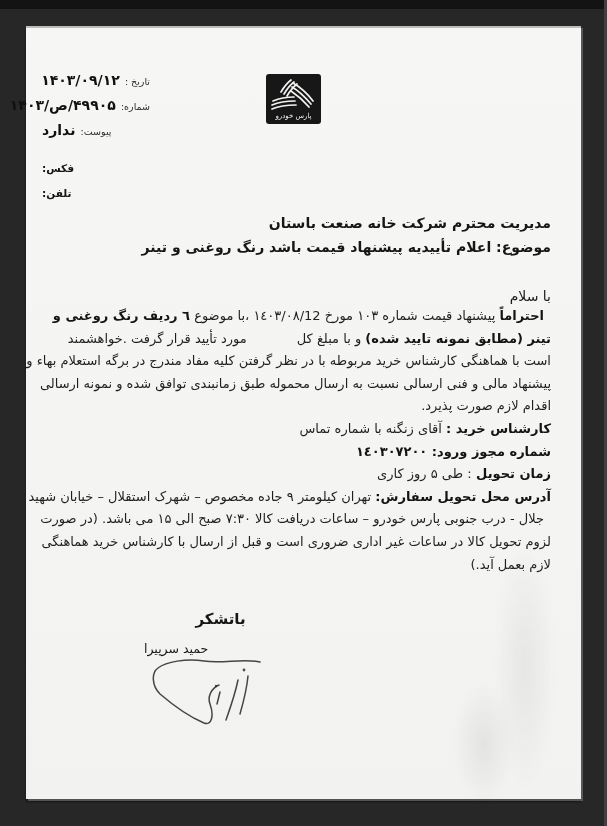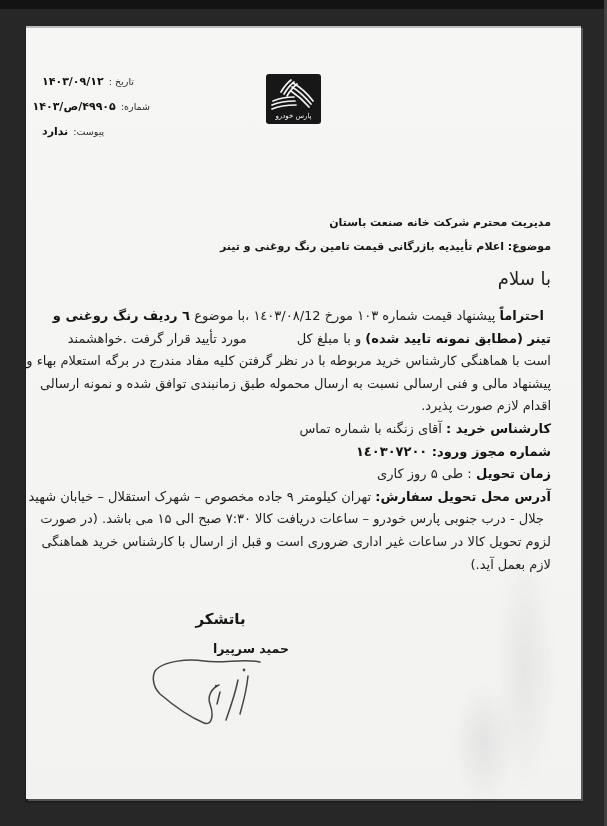--- a/index.html
+++ b/index.html
@@ -15,56 +15,60 @@
     position:absolute;left:26px;top:26px;width:555px;height:773px;
     background:linear-gradient(180deg,#f6f6f4 0%,#f4f4f2 60%,#f2f2f0 100%);
     border-top:2px solid #bdbdbd;box-sizing:border-box;
     box-shadow:2px 2px 0 rgba(125,125,125,.6), 0 3px 2px rgba(0,0,0,.45);
     color:#1d1d1d;
   }
   
   .hdr-fields{position:absolute;left:16px;top:40px;width:108px;direction:rtl;text-align:left;line-height:23px;}
   .hdr-line{white-space:nowrap;}
   .hdr-label{font-size:9.5px;color:#2a2a2a;}
-  .hdr-value{font-size:11px;font-weight:bold;color:#111;}
+  .hdr-value{font-size:14px;font-weight:bold;color:#111;}
   .contact-fields{position:absolute;left:16px;top:127px;width:116px;direction:rtl;text-align:left;line-height:23px;}
   .contact-label{font-size:10.5px;font-weight:bold;color:#161616;}
   
   .logo{position:absolute;left:240px;top:46px;width:55px;height:44px;}
   
-  .recipient-block{position:absolute;right:30px;top:183px;direction:rtl;text-align:right;font-size:11px;font-weight:bold;line-height:24px;white-space:nowrap;color:#161616;}
-  .salutation{position:absolute;right:30px;top:240px;direction:rtl;font-size:18px;color:#1d1d1d;white-space:nowrap;margin-left:14px;}
+  .recipient-block{position:absolute;right:30px;top:183px;direction:rtl;text-align:right;font-size:14px;font-weight:bold;line-height:24px;white-space:nowrap;color:#161616;}
+  .salutation{position:absolute;right:30px;top:260px;direction:rtl;font-size:14px;color:#1d1d1d;white-space:nowrap;margin-left:14px;}
   
   .body-block{position:absolute;right:30px;top:277px;width:495px;direction:rtl;text-align:right;font-size:13px;line-height:22.6px;color:#1f1f1f;}
   .bline{white-space:nowrap;height:22.6px;}
   .b{font-weight:bold;color:#141414;}
   .u{text-underline-offset:3px;}
   .gap-amount{display:inline-block;width:50px;}
   .indent-sm{padding-right:7px;}
   
   .thanks{position:absolute;left:152px;top:582px;width:85px;text-align:center;direction:rtl;font-size:15px;font-weight:bold;color:#161616;}
-  .signer{position:absolute;left:118px;top:610px;width:145px;text-align:right;direction:rtl;font-size:12.5px;font-weight:bold;line-height:21px;color:#161616;}
+  .signer{position:absolute;left:118px;top:610px;width:145px;text-align:left;direction:rtl;font-size:12.5px;font-weight:normal;line-height:21px;color:#161616;}
   .sig-svg{position:absolute;left:124px;top:600px;width:112px;height:104px;}
   
   .ghost{position:absolute;pointer-events:none;}
   .ghost-a{left:468px;top:514px;width:62px;height:250px;background:radial-gradient(ellipse at 50% 50%,rgba(70,70,85,.07),rgba(70,70,85,0) 70%);filter:blur(2px);}
   .ghost-b{left:428px;top:655px;width:60px;height:120px;background:radial-gradient(ellipse at 50% 50%,rgba(60,60,75,.08),rgba(60,60,75,0) 72%);filter:blur(2px);}
 </style>
 </head>
 <body>
 
 <div class="frame-top"></div>
 <div class="frame-right-hl"></div>
 
 <div class="paper">
 
   <div class="hdr-fields">
     <div class="hdr-line"><span class="hdr-label">تاریخ :</span> <span class="hdr-value">۱۴۰۳/۰۹/۱۲</span></div>
     <div class="hdr-line"><span class="hdr-label">شماره:</span> <span class="hdr-value">۴۹۹۰۵/ص/۱۴۰۳</span></div>
     <div class="hdr-line"><span class="hdr-label">پیوست:</span> <span class="hdr-value">ندارد</span></div>
+  </div>
+  <div class="contact-fields">
+    <div class="hdr-line"><span class="contact-label">فکس:</span></div>
+    <div class="hdr-line"><span class="contact-label">تلفن:</span></div>
   </div>
 
   <div class="logo">
     <svg width="55" height="50" viewBox="0 0 55 50" xmlns="http://www.w3.org/2000/svg">
       <rect x="0" y="0" width="55" height="50" rx="3" fill="#171717"></rect>
       <g stroke="#f2f2f0" stroke-width="1.7" fill="none" stroke-linecap="round">
         <path d="M15,18 C18,13 21,9 25,6"></path>
         <path d="M18,20 C21,15 24,11 28,8"></path>
         <path d="M21,22 C24,17 27,13 31,10"></path>
         <path d="M27,9 C34,13 41,19 47,27"></path>
@@ -73,21 +77,21 @@
         <path d="M7,27 C14,24 21,23 28,23"></path>
         <path d="M6,31 C13,28 21,27 29,27"></path>
         <path d="M6,35 C13,32 21,31 30,31"></path>
       </g>
       <text x="27.5" y="44" text-anchor="middle" font-size="7" fill="#f4f4f2" font-family="DejaVu Sans, sans-serif">پارس خودرو</text>
     </svg>
   </div>
 
   <div class="recipient-block">
     <div>مدیریت محترم شرکت خانه صنعت باستان</div>
-    <div>موضوع: اعلام تأییدیه بازرگانی قیمت تامین رنگ روغنی و تینر</div>
+    <div>موضوع: اعلام تأییدیه پیشنهاد قیمت باشد رنگ روغنی و تینر</div>
   </div>
 
   <div class="salutation">با سلام</div>
 
   <div class="body-block">
     <div class="bline"><span class="b indent-sm">احتراماً</span><span> پیشنهاد قیمت شماره ۱۰۳ مورخ ۱٤۰۳/۰۸/12 </span><span class="u">،با موضوع </span><span class="b u">٦ ردیف رنگ روغنی و</span></div>
     <div class="bline"><span class="b u">تینر </span><span class="b u"> (مطابق نمونه تایید شده)</span><span> و با مبلغ کل</span><span class="gap-amount"></span><span>مورد تأیید قرار گرفت .خواهشمند</span></div>
     <div class="bline">است با هماهنگی کارشناس خرید مربوطه با در نظر گرفتن کلیه مفاد مندرج در برگه استعلام بهاء و</div>
     <div class="bline">پیشنهاد مالی و فنی ارسالی نسبت به ارسال محموله طبق زمانبندی توافق شده و نمونه ارسالی</div>
     <div class="bline">اقدام لازم صورت پذیرد.</div>

